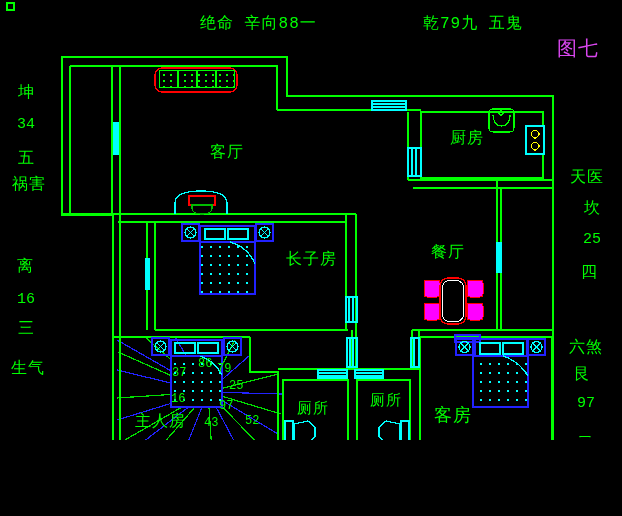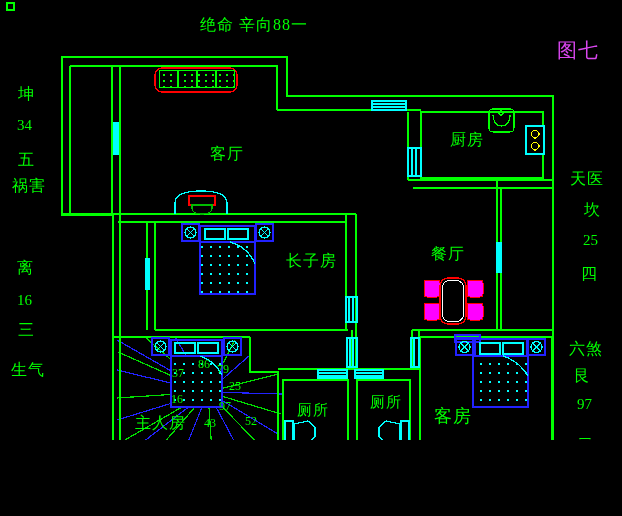--- a/index.html
+++ b/index.html
@@ -1,17 +1,17 @@
 <!DOCTYPE html>
 <html><head>
 <meta charset="utf-8">
 <style>
   html,body{margin:0;padding:0;background:#000;}
   #stage{position:relative;width:622px;height:440px;background:#000;overflow:hidden;
-         font-family:Liberation Serif, serif;}
+         font-family:Liberation Mono, monospace;}
   .lbl{position:absolute;color:#00FF00;font-size:16px;line-height:1.1;
        white-space:pre;letter-spacing:1px;}
   .num{font-size:15px;letter-spacing:0;}
   .fanno{font-size:12px;letter-spacing:0;color:#00FF00;}
   .blue{color:#d946ef;font-size:20px;}
   svg{position:absolute;left:0;top:0;}
 </style>
 </head>
 <body>
 
@@ -243,20 +243,21 @@
       <rect x="285" y="421" width="8" height="22"></rect>
       <polygon points="294,424 308,421 315,427 315,437 308,443 294,440"></polygon>
     </g>
     <g fill="none" stroke="#00FFFF" stroke-width="1.3">
       <rect x="401" y="421" width="8" height="22"></rect>
       <polygon points="400,424 386,421 379,427 379,437 386,443 400,440"></polygon>
     </g>
   </svg>
 
   <div class="lbl" style="left:200px;top:16px;">绝命 辛向88一</div>
+  <div class="lbl" style="left:423px;top:16px;">乾79九 五鬼</div>
   <div class="lbl blue" style="left:557px;top:39px;">图七</div>
 
   <div class="lbl" style="left:18px;top:85px;">坤</div>
   <div class="lbl num" style="left:17px;top:117px;">34</div>
   <div class="lbl" style="left:18px;top:151px;">五</div>
   <div class="lbl" style="left:12px;top:177px;">祸害</div>
   <div class="lbl" style="left:17px;top:259px;">离</div>
   <div class="lbl num" style="left:17px;top:292px;">16</div>
   <div class="lbl" style="left:18px;top:321px;">三</div>
   <div class="lbl" style="left:11px;top:361px;">生气</div>

